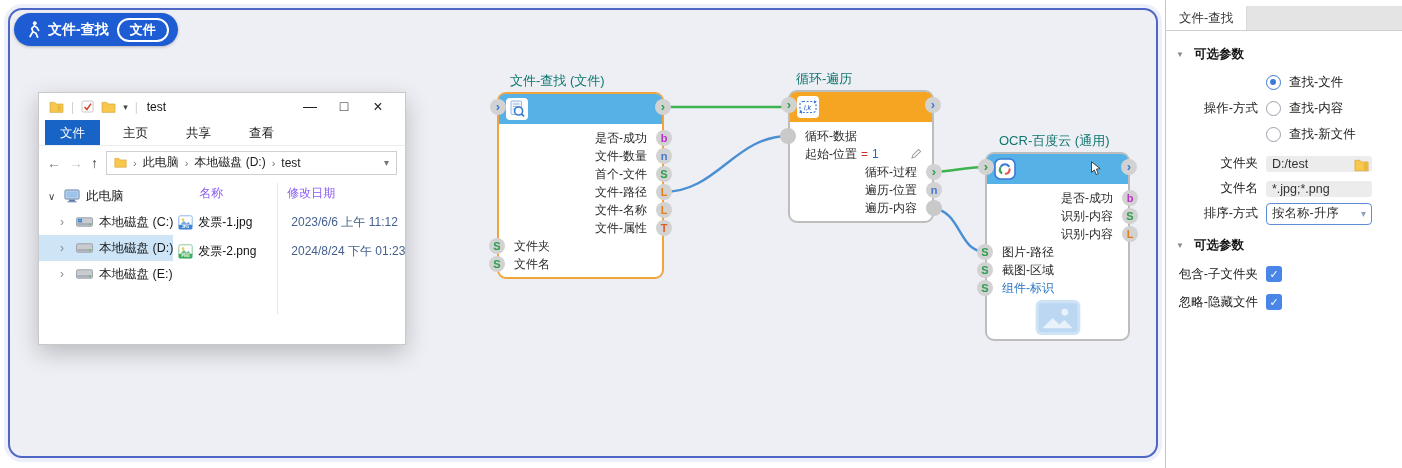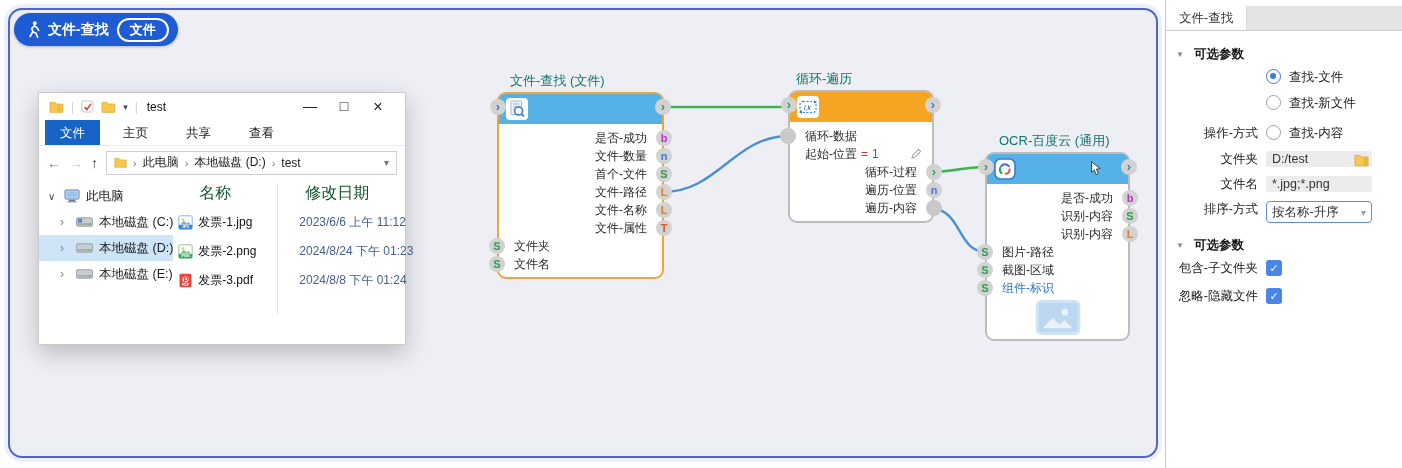--- a/index.html
+++ b/index.html
@@ -45,28 +45,28 @@
   .exbody { display:flex; height:141px; }
   .tree { width:137px; padding-top:4px; }
   .titem { height:26px; display:flex; align-items:center; gap:6px; padding-left:9px;
            font-size:12.5px; color:#1a1a1a; white-space:nowrap; }
   .titem.drive { padding-left:21px; }
   .titem.selected { background:#cde5f7; }
   .tchev { width:10px; color:#8a8a8a; font-size:12px; }
   .tchev.exp { color:#444; font-size:10px; }
   .filelist { flex:1; position:relative; padding-top:3px; }
   .colsep { position:absolute; left:104px; top:4px; bottom:6px; width:1px; background:#e6e6e6; }
-  .lheader { display:flex; height:22px; align-items:center; color:#14532d; font-size:16px;gap:18px; }
+  .lheader { display:flex; height:22px; align-items:center; color:#8b5cf6; font-size:12px; }
   .lh-name { width:104px; padding-left:26px; }
   .lh-date { padding-left:10px; }
   .lrow { display:flex; height:21px; align-items:center; margin-top:8px; }
   .lrow:first-of-type { margin-top:8px; }
   .fname { width:104px; display:flex; align-items:center; gap:5px; padding-left:5px;
            color:#111; white-space:nowrap; }
-  .fdate { padding-left:22px; color:#44618e; white-space:nowrap; }
+  .fdate { padding-left:14px; color:#44618e; white-space:nowrap; }
   .statusbar { height:25px; border-top:1px solid #ececec; display:flex;
                align-items:center; padding:0 10px; font-size:12px; color:#333; }
   .viewbtns { margin-left:auto; display:flex; gap:3px; }
 
   
   .ntitle { position:absolute; color:#0f766e; font-size:13px; z-index:3; white-space:nowrap; }
   .node { position:absolute; background:#fff; border-radius:9px; z-index:3; }
   .node.sel { border:2px solid #f0a43c; }
   .node.gray { border:2px solid #bdbdbd; }
   .nhead { height:30px; border-radius:6px 6px 0 0; display:flex; align-items:center;
@@ -105,21 +105,21 @@
   .panel { position:absolute; left:1165px; top:0; width:237px; height:468px;
            background:#fff; border-left:1px solid #c6c6c6; z-index:4; }
   .ptabs { margin-top:6px; height:25px; background:#e4e4e4; display:flex;
            border-bottom:1px solid #cfcfcf; }
   .ptab { background:#fff; padding:0 13px; display:flex; align-items:center;
           font-size:12.5px; color:#333; border-right:1px solid #d8d8d8; }
   .pcontent { padding:10px 12px 0 10px; font-size:12.5px; }
   .psection { display:flex; align-items:center; gap:10px; height:26px;
               font-weight:bold; color:#111; margin-bottom:2px; }
   .tri { color:#8a8a8a; font-size:8px; }
-  .prow { display:flex; min-height:25px; }
+  .prow { display:flex; align-items:center; min-height:25px; }
   .plabel { width:90px; text-align:right; color:#222; flex:none; padding-right:8px; }
   .rrow { height:26px; }
   .radio { width:15px; height:15px; border-radius:50%; border:1.5px solid #9aa2ac;
            background:#fff; flex:none; position:relative; margin-right:8px; }
   .radio.sel { border-color:#3a7bd5; }
   .radio.sel::after { content:""; position:absolute; left:3px; top:3px; width:6px;
                       height:6px; border-radius:50%; background:#3a7bd5; }
   .finput { width:106px; height:16px; background:#ececec; border-radius:3px;
             border:none; padding:0 6px; font:12.5px "Liberation Sans",sans-serif;
             color:#333; position:relative; display:flex; align-items:center; }
@@ -279,32 +279,20 @@
             <rect x="0.8" y="0.8" width="13.4" height="13.4" rx="1.5" fill="#fff" stroke="#8fc79a"></rect>
             <circle cx="5" cy="4.6" r="1.3" fill="#f7c948"></circle>
             <path d="M2.4 9.6 5.8 5.8l2.8 2.8 1.8-1.8 2.2 2.8z" fill="#79c08e"></path>
             <rect x="0.8" y="9.8" width="13.4" height="4.4" fill="#3fae5a"></rect>
             <text x="7.5" y="13.4" font-size="3.8" fill="#fff" text-anchor="middle" font-weight="bold">PNG</text>
           </svg>
           <span>发票-2.png</span>
         </span>
         <span class="fdate">2024/8/24 下午 01:23</span>
       </div>
-      <div class="lrow">
-        <span class="fname">
-          <svg width="15" height="15" viewBox="0 0 15 15">
-            <rect x="1.5" y="0.8" width="12" height="13.4" rx="1.5" fill="#e8453c"></rect>
-            <circle cx="7.5" cy="6.4" r="3" fill="#fff"></circle>
-            <path d="M6.6 4.6h1.6a1.5 1.5 0 0 1 0 3H6.6z M6.6 4.6v4.4" stroke="#e8453c" stroke-width="1" fill="none"></path>
-            <text x="7.5" y="13.2" font-size="3.4" fill="#fff" text-anchor="middle" font-weight="bold">PDF</text>
-          </svg>
-          <span>发票-3.pdf</span>
-        </span>
-        <span class="fdate">2024/8/8 下午 01:24</span>
-      </div>
     </div>
   </div>
 
 </div>
 
 <div class="ntitle" style="left:510px; top:72px;">文件-查找 (文件)</div>
 <div class="node sel" style="left:497px; top:92px; width:167px;">
   <div class="nhead hblue">
     <span class="fport ghead-l c-blue">›</span>
     <svg class="nicon" viewBox="0 0 22 22">
@@ -450,29 +438,29 @@
     <div class="psection">
       <span class="tri">▼</span>
       <span>可选参数</span>
     </div>
 
     <div class="prow rrow">
       <span class="plabel"></span>
       <span class="radio sel"></span>
       <span>查找-文件</span>
     </div>
+    <div class="prow rrow">
+      <span class="plabel">操作-方式</span>
+      <span class="radio"></span>
+      <span>查找-内容</span>
+    </div>
     <div class="prow rrow" style="margin-bottom:4px;">
       <span class="plabel"></span>
       <span class="radio"></span>
       <span>查找-新文件</span>
-    </div>
-    <div class="prow rrow">
-      <span class="plabel">操作-方式</span>
-      <span class="radio"></span>
-      <span>查找-内容</span>
     </div>
 
     <div class="prow">
       <span class="plabel">文件夹</span>
       <div class="finput">
         <input type="text" value="D:/test" style="">
         <svg class="folderbtn" width="15" height="14" viewBox="0 0 16 14">
           <path d="M1 2h5.2l1.4 1.8H15v9.4H1z" fill="#f7c84b" stroke="#d9a73a" stroke-width="0.8"></path>
           <rect x="10.5" y="4.5" width="3.5" height="8" fill="#e8b73e"></rect>
         </svg>

